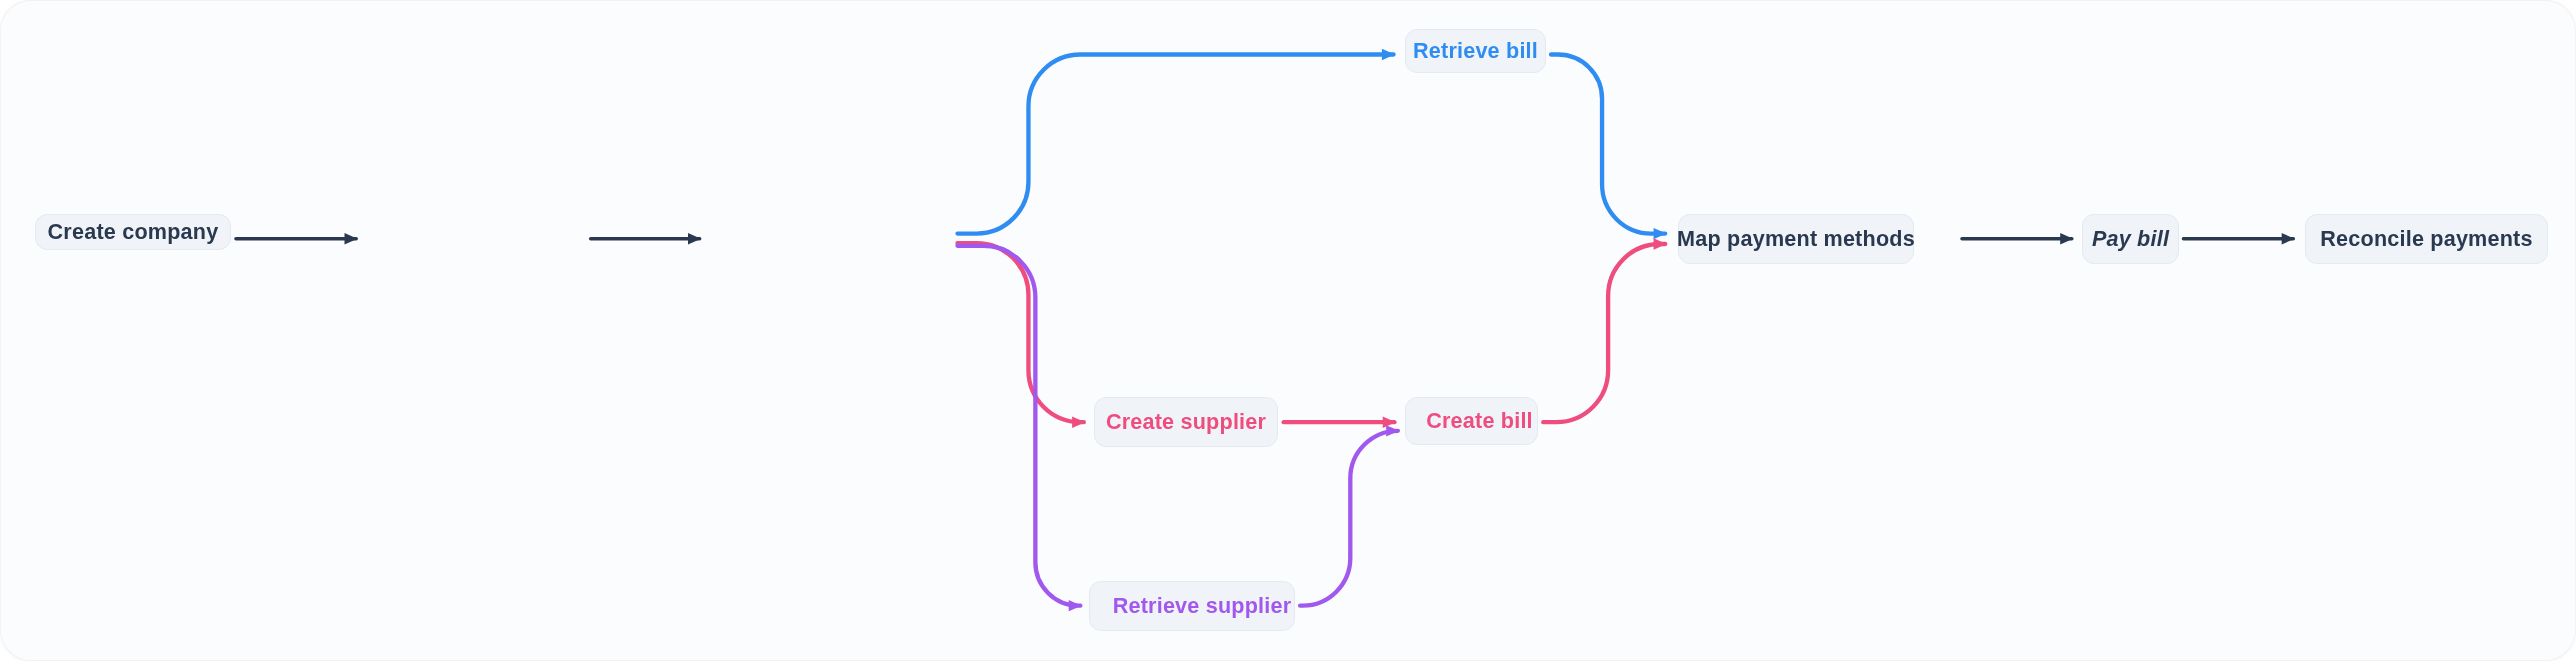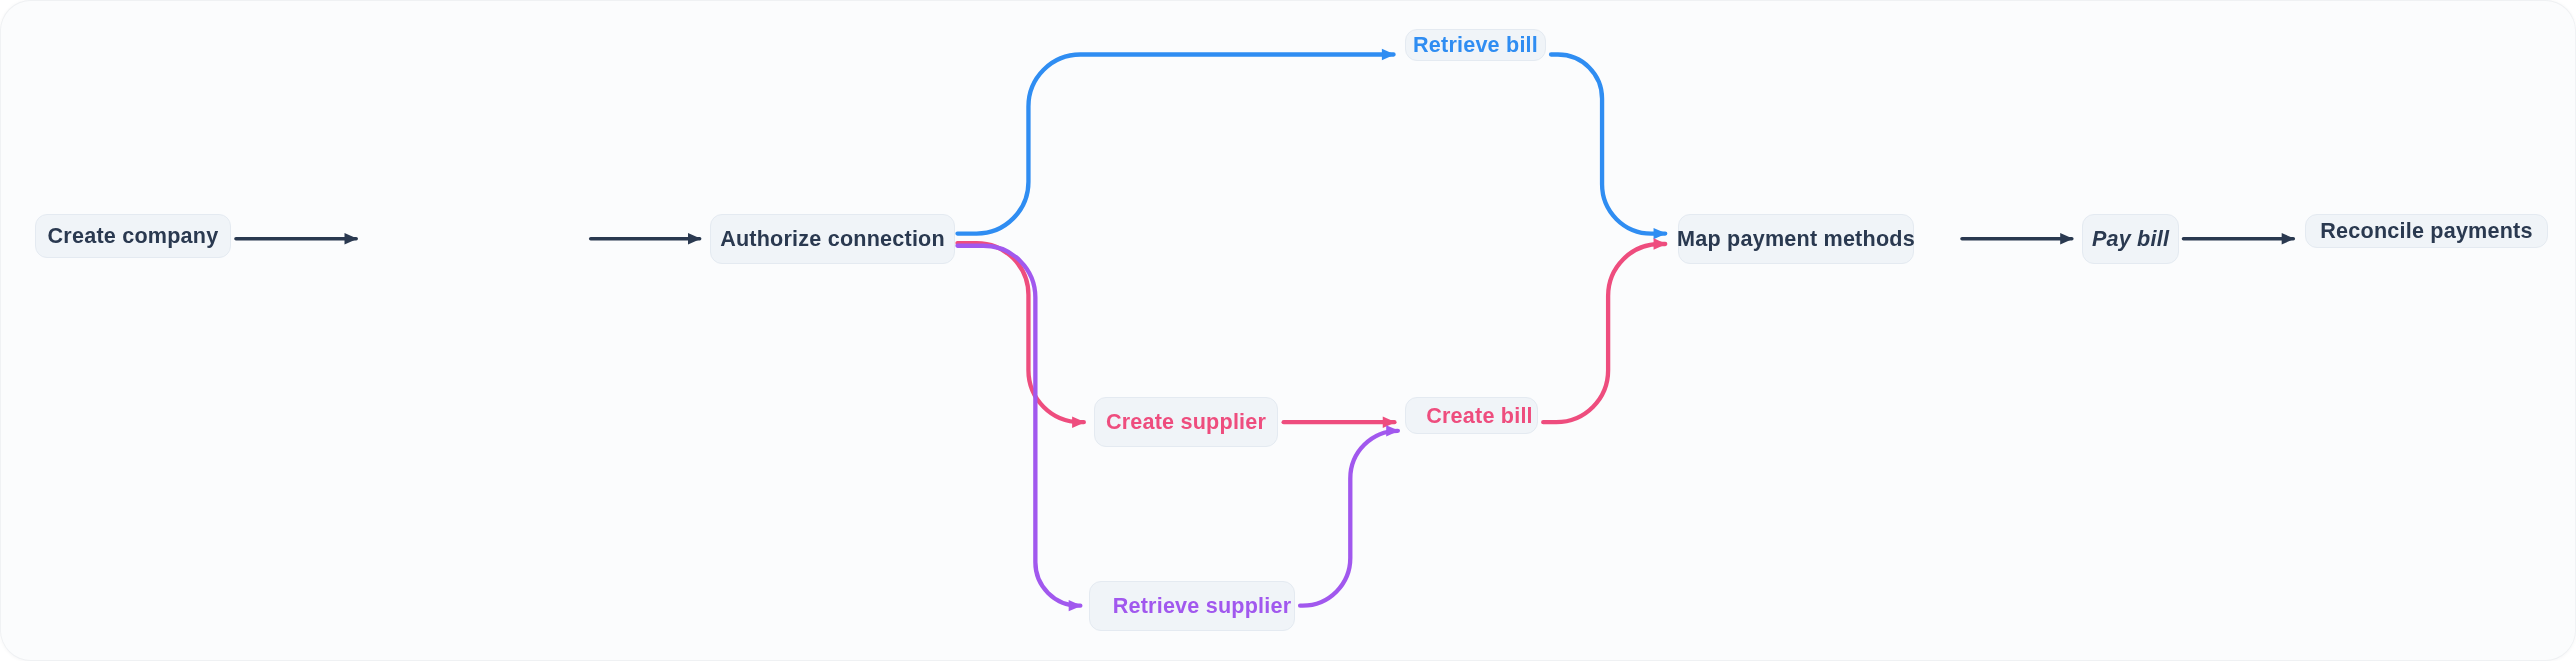--- a/index.html
+++ b/index.html
@@ -73,42 +73,39 @@
       <path class="edge" d="M 1792 63 L 1800 63 A 51 51 0 0 1 1851 114 L 1851 213 A 57 57 0 0 0 1908 270 L 1924 270" stroke="#2f8df2" stroke-width="5" marker-end="url(#arrow-blue)"></path>
       <path class="edge" d="M 1106 281 L 1128 281 A 60 60 0 0 1 1188 341 L 1188 428 A 60 60 0 0 0 1248 488 L 1252 488" stroke="#ee4d7e" stroke-width="5" marker-end="url(#arrow-pink)"></path>
       <path class="edge" d="M 1106 284 L 1136 284 A 60 60 0 0 1 1196 344 L 1196 650 A 50 50 0 0 0 1246 700 L 1248 700" stroke="#a158ee" stroke-width="5" marker-end="url(#arrow-purple)"></path>
       <path class="edge" d="M 1483 488 H 1611" stroke="#ee4d7e" stroke-width="5" marker-end="url(#arrow-pink)"></path>
       <path class="edge" d="M 1502 700 L 1505 700 A 55 55 0 0 0 1560 645 L 1560 553 A 55 55 0 0 1 1615 498" stroke="#a158ee" stroke-width="5" marker-end="url(#arrow-purple)"></path>
       <path class="edge" d="M 1783 488 L 1798 488 A 60 60 0 0 0 1858 428 L 1858 342 A 60 60 0 0 1 1918 282 L 1924 282" stroke="#ee4d7e" stroke-width="5" marker-end="url(#arrow-pink)"></path>
       <path class="edge" d="M 2267 276 H 2394" stroke="#2a3950" stroke-width="4" marker-end="url(#arrow-dark)"></path>
       <path class="edge" d="M 2523 276 H 2650" stroke="#2a3950" stroke-width="4" marker-end="url(#arrow-dark)"></path>
     </svg>
   <div class="nodes-layer">
-      <div class="node" style="left: 35px; top: 214px; width: 196px; height: 44px; color: rgb(42, 57, 80);">
+      <div class="node" style="left: 35px; top: 214px; width: 196px; height: 36px; color: rgb(42, 57, 80);">
         <span>Create company</span>
       </div>
-      <div class="node" style="left: 710px; top: 214px; width: 245px; height: 50px; color: rgb(42, 57, 80);">
-        <span>Authorize connection</span>
-      </div>
-      <div class="node" style="left: 1405px; top: 29px; width: 141px; height: 32px; color: rgb(47, 141, 242);">
+      <div class="node" style="left: 1405px; top: 29px; width: 141px; height: 44px; color: rgb(47, 141, 242);">
         <span>Retrieve bill</span>
       </div>
       <div class="node" style="left: 1094px; top: 397px; width: 184px; height: 50px; color: rgb(238, 77, 126);">
         <span>Create supplier</span>
       </div>
-      <div class="node" style="left: 1405px; top: 397px; width: 133px; height: 37px; color: rgb(238, 77, 126); padding-left: 16px;">
+      <div class="node" style="left: 1405px; top: 397px; width: 133px; height: 48px; color: rgb(238, 77, 126); padding-left: 16px;">
         <span>Create bill</span>
       </div>
       <div class="node" style="left: 1089px; top: 581px; width: 206px; height: 50px; color: rgb(161, 88, 238); padding-left: 20px;">
         <span>Retrieve supplier</span>
       </div>
       <div class="node" style="left: 1678px; top: 214px; width: 236px; height: 50px; color: rgb(42, 57, 80);">
         <span>Map payment methods</span>
       </div>
       <div class="node" style="left: 2082px; top: 214px; width: 97px; height: 50px; color: rgb(42, 57, 80); font-style: italic;">
         <span>Pay bill</span>
       </div>
-      <div class="node" style="left: 2305px; top: 214px; width: 243px; height: 34px; color: rgb(42, 57, 80);">
+      <div class="node" style="left: 2305px; top: 214px; width: 243px; height: 50px; color: rgb(42, 57, 80);">
         <span>Reconcile payments</span>
       </div>
     </div>
 </div>
 
 
 </body></html>

